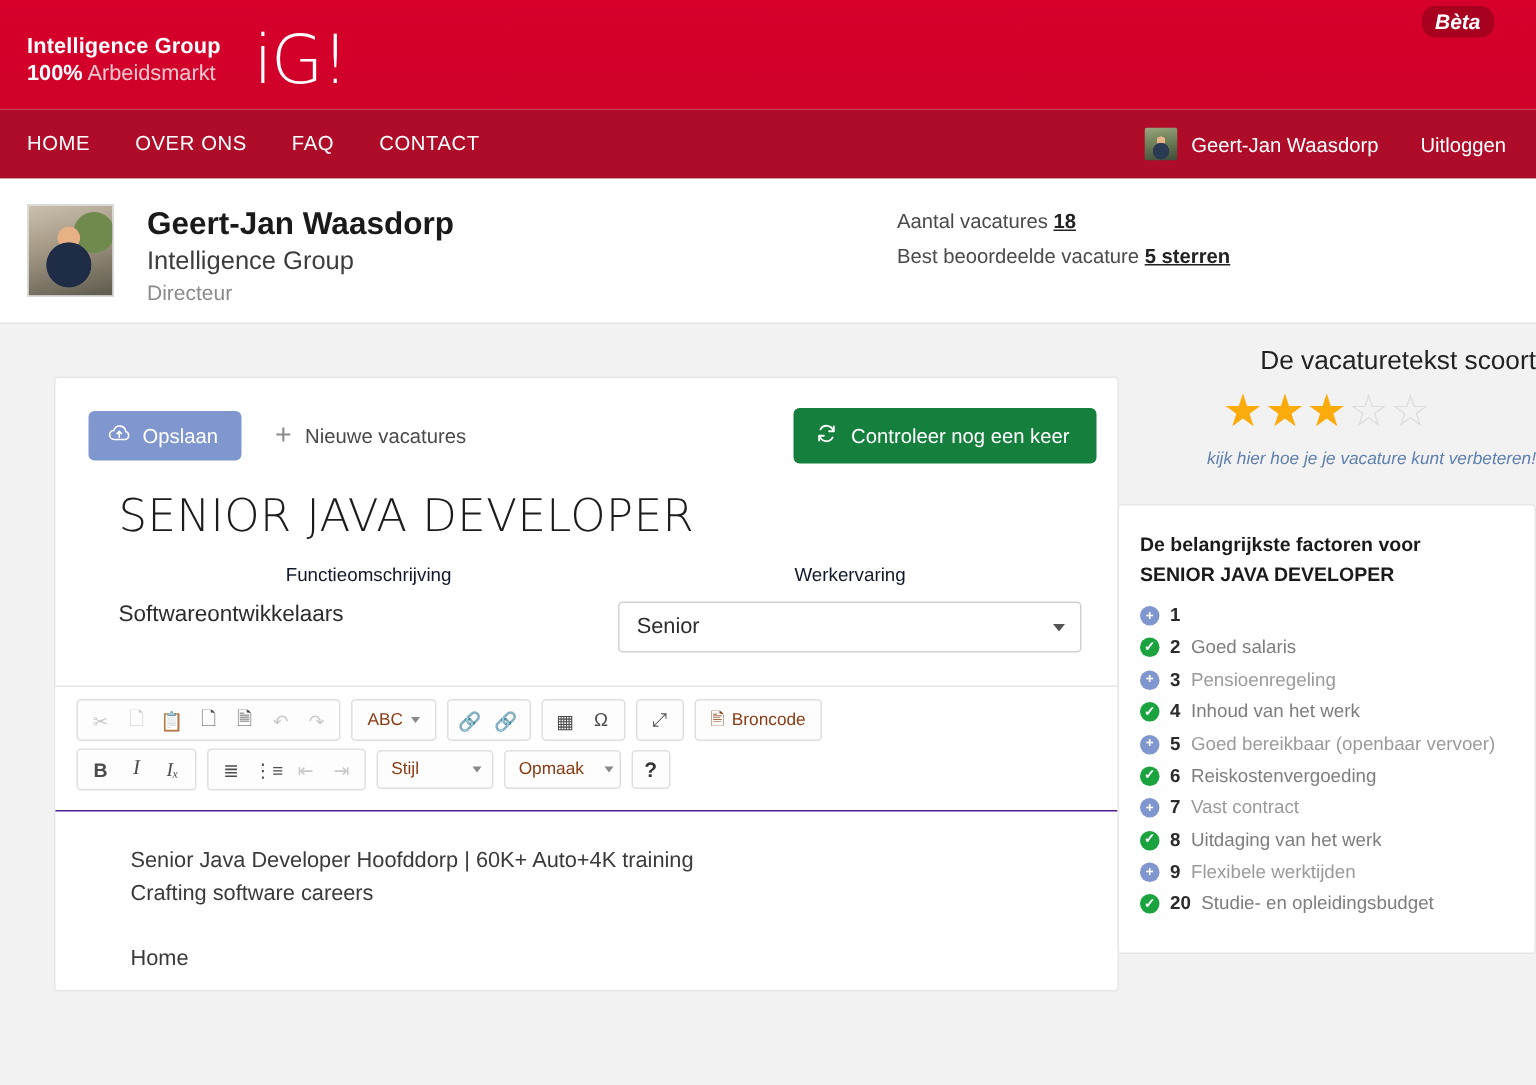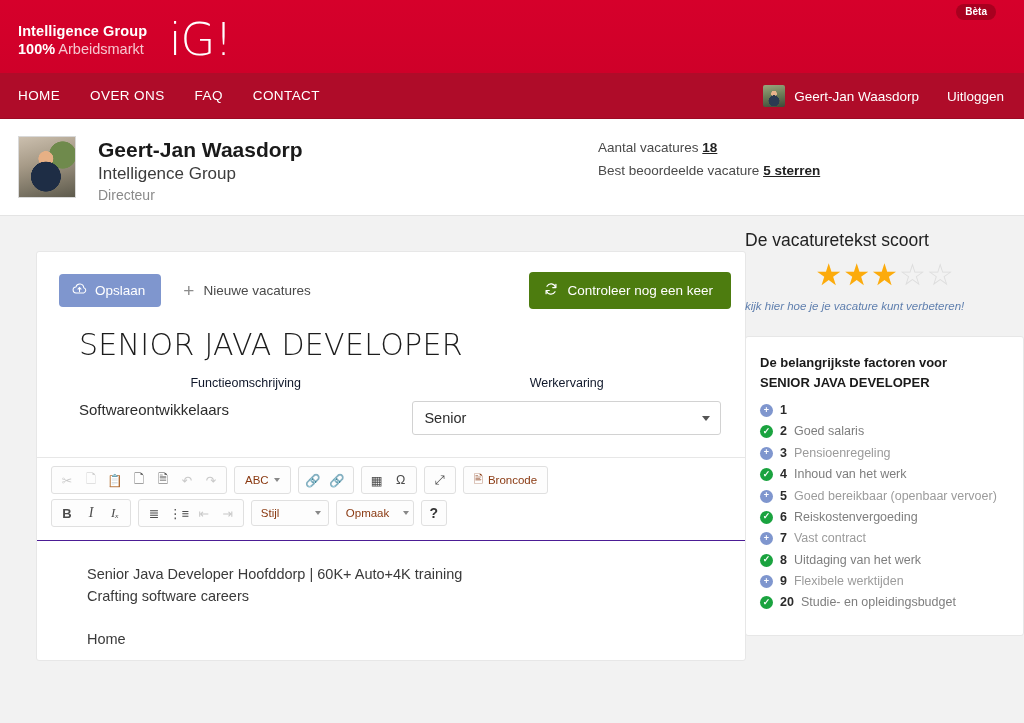--- a/index.html
+++ b/index.html
@@ -34,21 +34,21 @@
   }
   .app-title {
     position: absolute; right: 32px; top: 18px;
     color: #fff; font-size: 30px; font-weight: 300;
     letter-spacing: .2px; white-space: nowrap;
   }
   .app-title b { font-weight: bold; }
   .beta-badge {
     position: absolute; right: 28px; top: 4px;
     background: #a8001f; color: #fff;
-    font-size: 10px; font-weight: bold;
+    font-size: 14px; font-style: italic; font-weight: bold;
     border-radius: 9px; padding: 2px 9px 3px;
   }
 
   
   .navbar {
     position: relative;
     height: 46px;
     background: #af0c29;
     display: flex; align-items: center;
     border-bottom: 1px solid #9d0a24;
@@ -129,21 +129,21 @@
   }
   .btn-new {
     background: none; border: none; cursor: pointer;
     font-family: inherit; font-size: 13.5px; color: #4a4a4a;
     display: inline-flex; align-items: center; gap: 9px;
     margin-left: 22px;
   }
   .plus-glyph { font-size: 19px; color: #8c8c8c; line-height: 1; font-weight: 300; }
   .btn-check {
     position: absolute; right: 14px; top: 20px;
-    background: #4d7c0f; color: #fff;
+    background: #15803d; color: #fff;
     border: none; border-radius: 4px;
     font-size: 13.5px; font-family: inherit;
     padding: 10px 18px 10px 15px;
     display: inline-flex; align-items: center; gap: 9px;
     cursor: pointer;
   }
 
   .vac-title {
     font-size: 30px; font-weight: 300; color: #1c1c1c;
     letter-spacing: .3px;
@@ -221,21 +221,21 @@
     border-top: 1px solid #4c1d95;
     padding: 22px 24px 10px 50px;
     font-size: 14.5px; color: #3a3a3a; line-height: 1.55;
     min-height: 120px;
   }
   .editor-body p { margin-bottom: 0; }
   .editor-gap { height: 20px; }
 
   
   .side { position: absolute; left: 745px; top: 0; width: 279px; }
-  .score-panel { padding: 14px 0 0; text-align: left; }
+  .score-panel { padding: 14px 0 0; text-align: right; }
   .score-title { font-size: 17.5px; color: #222; font-weight: 400; }
   .stars { margin-top: 9px; display: flex; justify-content: center; gap: 1px; }
   .star { font-size: 30px; line-height: 1; }
   .star.on { color: #fcab0c; }
   .star.off { color: #dddddd; }
   .score-link {
     display: block; margin-top: 10px;
     font-size: 11.5px; font-style: italic; color: #5f7fae;
     text-decoration: none; cursor: pointer;
   }

